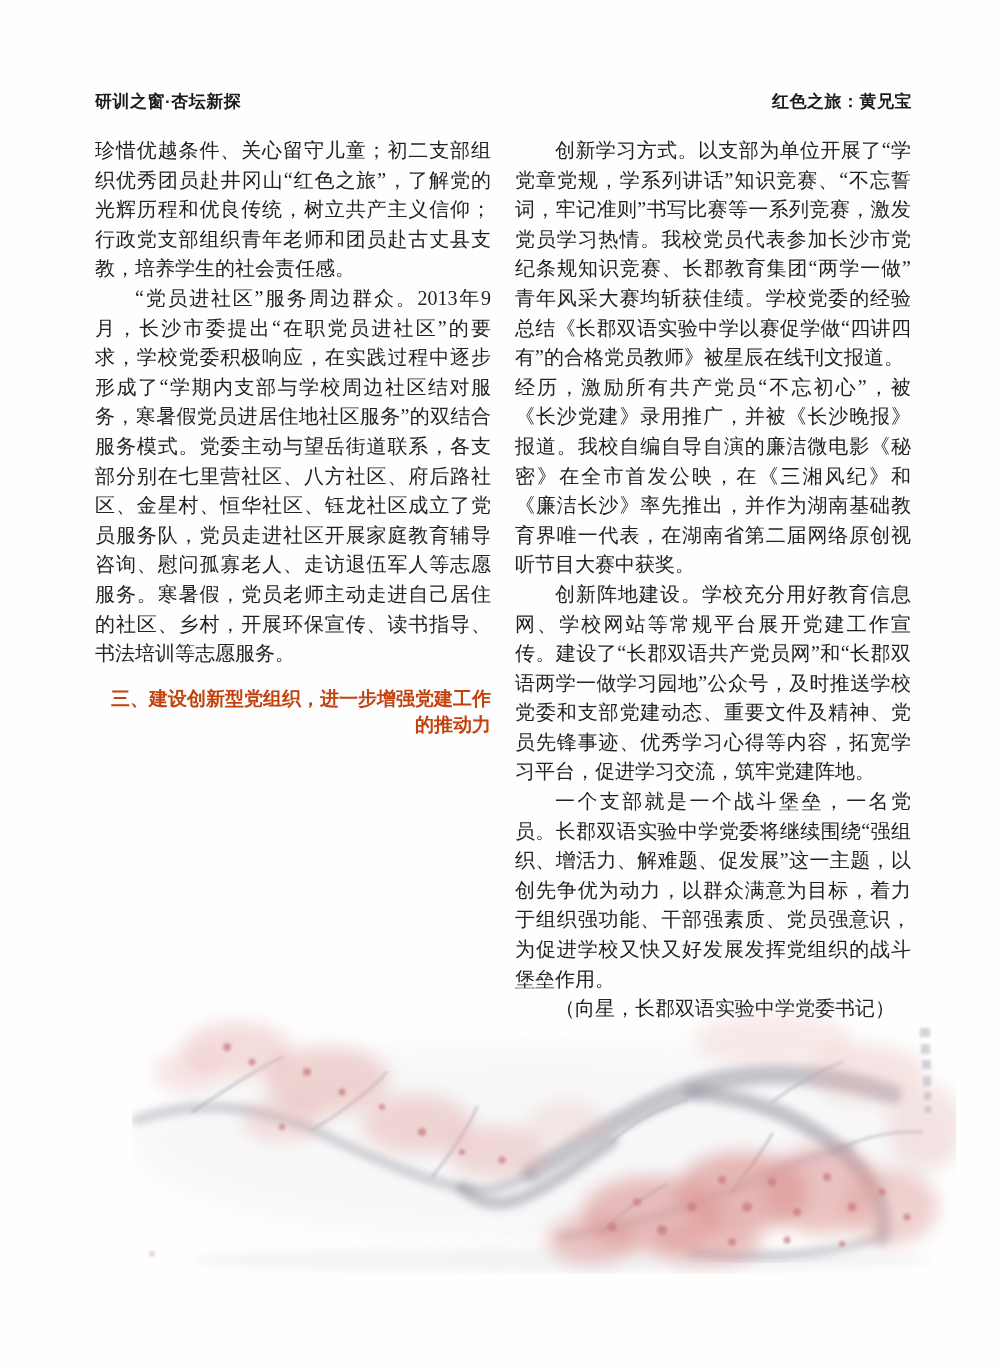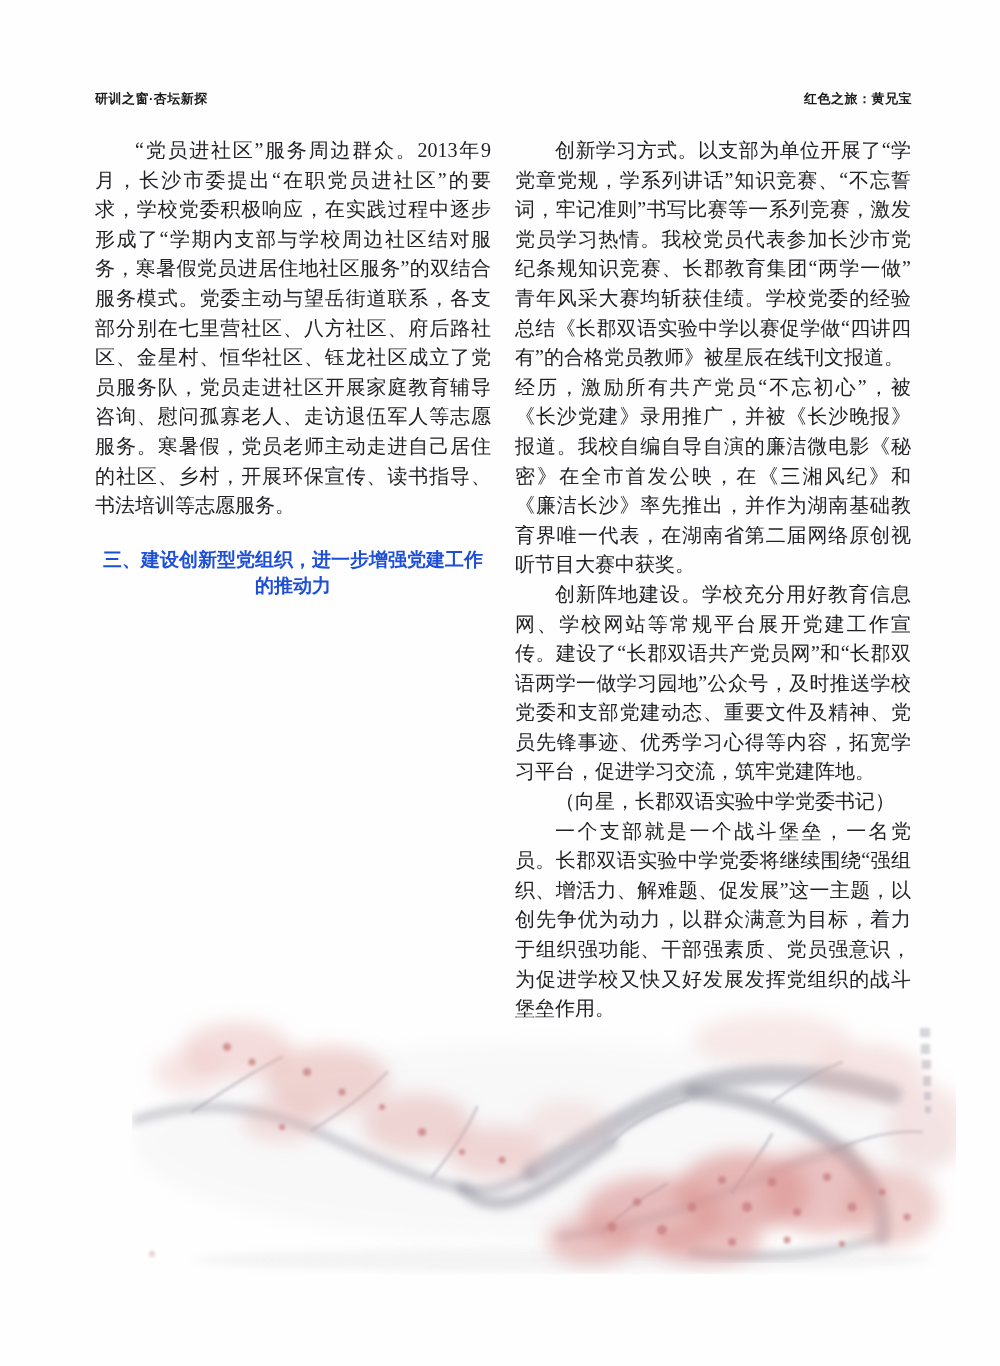--- a/index.html
+++ b/index.html
@@ -9,41 +9,41 @@
     background:#fefefe;
     overflow:hidden;
     font-family:"Liberation Serif","DejaVu Serif",serif;
     color:#1f1f23;
   }
   
   .hdr{
     position:absolute;top:90px;left:95px;right:88px;
     display:flex;justify-content:space-between;align-items:baseline;
     font-family:"Liberation Sans","DejaVu Sans",sans-serif;
-    font-weight:bold;font-size:13px;color:#1a1a1a;
+    font-weight:bold;font-size:17px;color:#1a1a1a;
     letter-spacing:.5px;
   }
   
   .cols{
     position:absolute;top:136px;left:95px;width:817px;
     display:flex;gap:24px;
   }
   .col{width:396px;flex:0 0 396px;}
   .para{
     margin:0;
     font-size:20px;line-height:29.6px;
     text-align:justify;text-justify:inter-ideograph;
     color:#222226;
   }
   .para.indent{text-indent:2em;}
   .heading{
-    margin:26px 0 12px 0;
+    margin:17px 0 12px 0;
     font-family:"Liberation Sans","DejaVu Sans",sans-serif;
     font-weight:bold;font-size:19px;line-height:26px;
-    color:#1d4ed8;text-align:center;letter-spacing:0;
+    color:#c2410c;text-align:right;letter-spacing:0;
   }
   .byline{margin-top:0;}
   
   .painting{
     position:absolute;left:92px;top:986px;width:824px;height:272px;
   }
   .painting svg{display:block;width:100%;height:100%;}
   
   .ftr{
     position:absolute;top:1258px;left:0;width:100%;
@@ -59,29 +59,30 @@
 
 <div class="page">
 
   <div class="hdr">
     <span>研训之窗·杏坛新探</span>
     <span>红色之旅：黄兄宝</span>
   </div>
 
   <div class="cols">
     <section class="col">
+      <p class="para">珍惜优越条件、关心留守儿童；初二支部组织优秀团员赴井冈山“红色之旅”，了解党的光辉历程和优良传统，树立共产主义信仰；行政党支部组织青年老师和团员赴古丈县支教，培养学生的社会责任感。</p>
       <p class="para indent">“党员进社区”服务周边群众。2013年9月，长沙市委提出“在职党员进社区”的要求，学校党委积极响应，在实践过程中逐步形成了“学期内支部与学校周边社区结对服务，寒暑假党员进居住地社区服务”的双结合服务模式。党委主动与望岳街道联系，各支部分别在七里营社区、八方社区、府后路社区、金星村、恒华社区、钰龙社区成立了党员服务队，党员走进社区开展家庭教育辅导咨询、慰问孤寡老人、走访退伍军人等志愿服务。寒暑假，党员老师主动走进自己居住的社区、乡村，开展环保宣传、读书指导、书法培训等志愿服务。</p>
       <h2 class="heading">三、建设创新型党组织，进一步增强党建工作的推动力</h2>
     </section>
     <section class="col">
       <p class="para indent">创新学习方式。以支部为单位开展了“学党章党规，学系列讲话”知识竞赛、“不忘誓词，牢记准则”书写比赛等一系列竞赛，激发党员学习热情。我校党员代表参加长沙市党纪条规知识竞赛、长郡教育集团“两学一做”青年风采大赛均斩获佳绩。学校党委的经验总结《长郡双语实验中学以赛促学做“四讲四有”的合格党员教师》被星辰在线刊文报道。</p>
       <p class="para">经历，激励所有共产党员“不忘初心”，被《长沙党建》录用推广，并被《长沙晚报》报道。我校自编自导自演的廉洁微电影《秘密》在全市首发公映，在《三湘风纪》和《廉洁长沙》率先推出，并作为湖南基础教育界唯一代表，在湖南省第二届网络原创视听节目大赛中获奖。</p>
       <p class="para indent">创新阵地建设。学校充分用好教育信息网、学校网站等常规平台展开党建工作宣传。建设了“长郡双语共产党员网”和“长郡双语两学一做学习园地”公众号，及时推送学校党委和支部党建动态、重要文件及精神、党员先锋事迹、优秀学习心得等内容，拓宽学习平台，促进学习交流，筑牢党建阵地。</p>
+      <p class="para indent">一个支部就是一个战斗堡垒，一名党员。长郡双语实验中学党委将继续围绕“强组织、增活力、解难题、促发展”这一主题，以创先争优为动力，以群众满意为目标，着力于组织强功能、干部强素质、党员强意识，为促进学校又快又好发展发挥党组织的战斗堡垒作用。</p>
       <p class="para indent byline">（向星，长郡双语实验中学党委书记）</p>
-      <p class="para indent">一个支部就是一个战斗堡垒，一名党员。长郡双语实验中学党委将继续围绕“强组织、增活力、解难题、促发展”这一主题，以创先争优为动力，以群众满意为目标，着力于组织强功能、干部强素质、党员强意识，为促进学校又快又好发展发挥党组织的战斗堡垒作用。</p>
     </section>
   </div>
 
   <figure class="painting">
     <svg viewBox="0 0 824 272" xmlns="http://www.w3.org/2000/svg">
       <defs>
         <filter id="soft" x="-40%" y="-40%" width="180%" height="180%">
             <feGaussianBlur stdDeviation="9"></feGaussianBlur>
           </filter>
         <filter id="mid" x="-40%" y="-40%" width="180%" height="180%">

